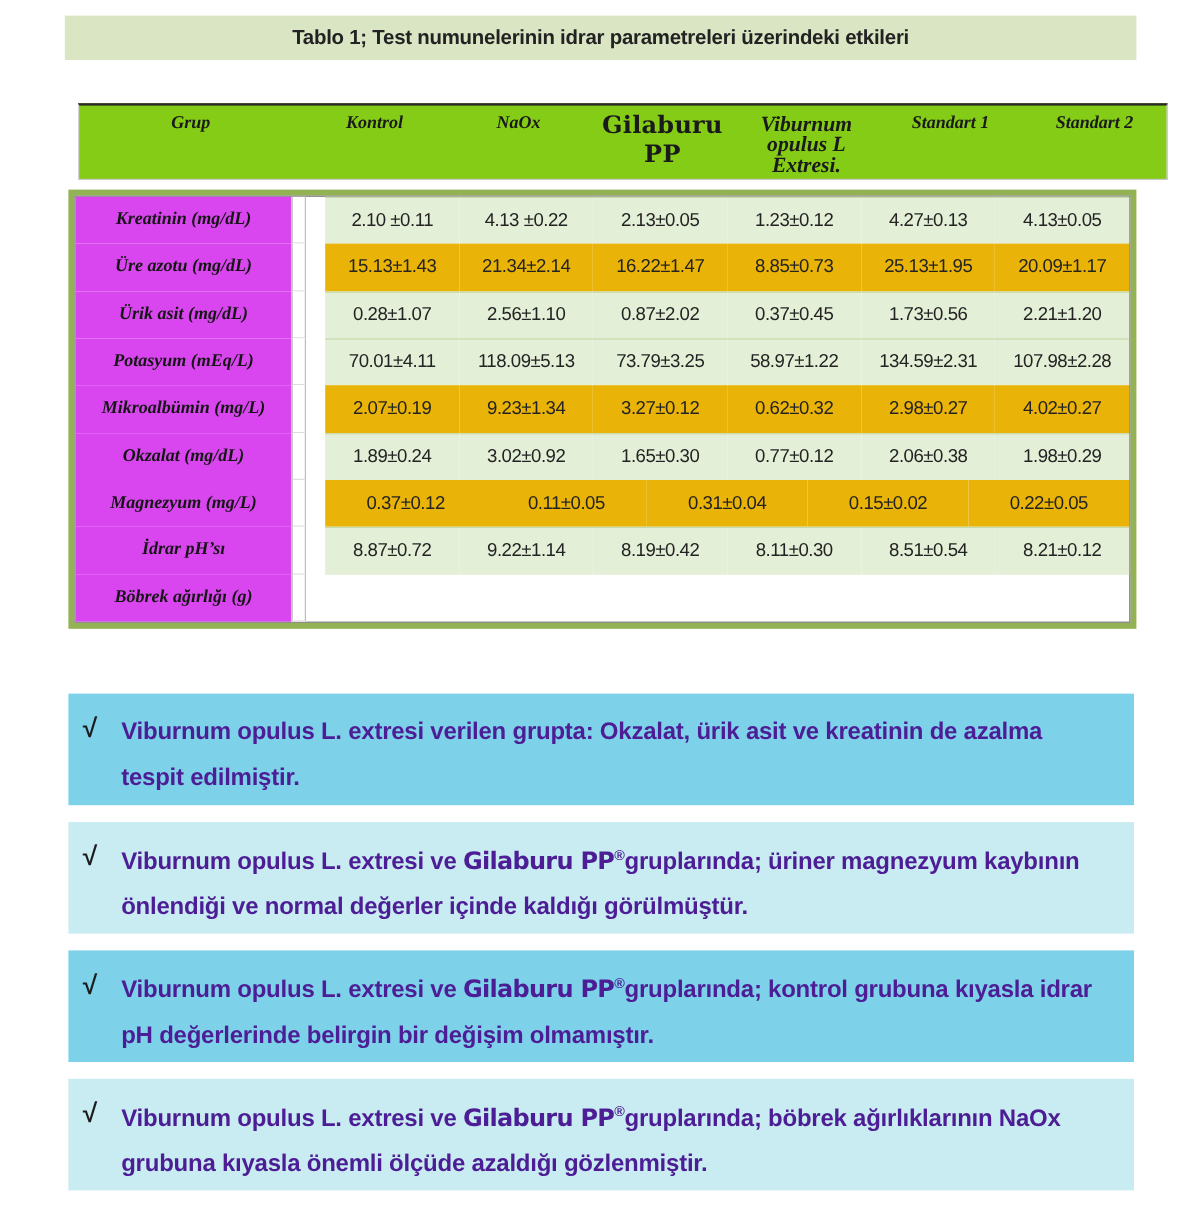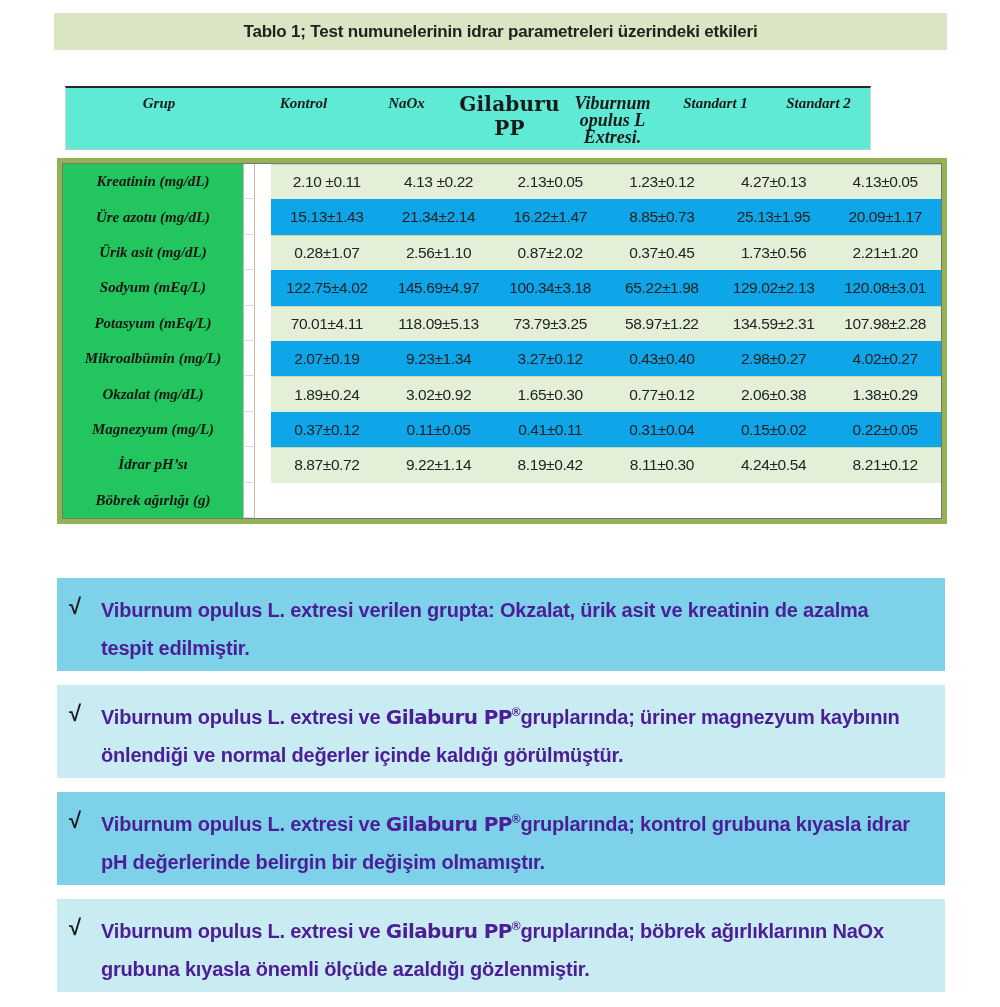--- a/index.html
+++ b/index.html
@@ -21,22 +21,22 @@
   .title-bar{
     position:absolute;left:54px;top:13px;width:893px;height:37px;
     background:var(--title-bar-bg);
     display:flex;align-items:center;justify-content:center;
   }
   .title-bar span{
     font-size:17px;font-weight:bold;letter-spacing:-0.2px;color:#222;
   }
   
   .header-row{
-    position:absolute;left:65px;top:86px;width:806px;height:64px;
-    background:#5eead4;display:flex;
+    position:absolute;left:65px;top:86px;width:908px;height:64px;
+    background:#84cc16;display:flex;
     border-top:2px solid #2a2a2a;
     border-bottom:1px solid #c9c9c9;
     border-left:1px solid #d2d2d2;
     border-right:1px solid #d2d2d2;
   }
   .h-cell{
     display:flex;justify-content:center;align-items:flex-start;
     padding-top:7px;flex:1;text-align:center;
     font-family:"Liberation Serif",serif;font-style:italic;font-weight:bold;
     font-size:15px;color:#1a1a1a;
@@ -51,35 +51,35 @@
   .table-frame{
     position:absolute;left:57px;top:158px;width:890px;height:366px;
     border:5px solid var(--table-frame);background:#fff;
   }
   .table-inner{
     width:100%;height:100%;border:1px solid #777;
     display:flex;flex-direction:column;
   }
   .t-row{flex:1;display:flex;min-height:0;}
   .t-label{
-    flex:0 0 180px;background:#22c55e;display:flex;align-items:center;justify-content:center;
+    flex:0 0 180px;background:#d946ef;display:flex;align-items:center;justify-content:center;
     font-family:"Liberation Serif",serif;font-style:italic;font-weight:bold;
     font-size:15px;color:#151515;
   }
   .t-gutter{
     flex:0 0 12px;background:#fff;
     border-left:1px solid #bdbdbd;border-right:1px solid #bdbdbd;border-bottom:1px solid #dcdcdc;
   }
   .t-cells{flex:1;display:flex;padding-left:16px;}
   .t-cell{
     flex:1;display:flex;align-items:center;justify-content:center;
     font-family:"Liberation Sans",sans-serif;font-size:15.5px;letter-spacing:-0.4px;color:#232323;
   }
   .t-row.green .t-cell{background:var(--row-green-bg);border-top:1px solid var(--row-green-border);}
-  .t-row.white .t-cell{background:#0ea5e9;}
+  .t-row.white .t-cell{background:#eab308;}
   
   .callout{
     position:absolute;left:57px;width:888px;height:93px;
     display:flex;align-items:flex-start;padding:13px 20px 0 12px;
   }
   .callout.dark{background:var(--callout-dark);}
   .callout.light{background:var(--callout-light);}
   .check{
     flex:0 0 32px;font-size:22px;font-weight:bold;color:#1c1c1c;
     padding-top:3px;text-align:left;
@@ -156,89 +156,76 @@
           <div class="t-gutter"></div>
           <div class="t-cells">
             <div class="t-cell">0.28±1.07</div>
             <div class="t-cell">2.56±1.10</div>
             <div class="t-cell">0.87±2.02</div>
             <div class="t-cell">0.37±0.45</div>
             <div class="t-cell">1.73±0.56</div>
             <div class="t-cell">2.21±1.20</div>
           </div>
         </div>
-        <div class="t-row white">
-          <div class="t-label">Sodyum (mEq/L)</div>
-          <div class="t-gutter"></div>
-          <div class="t-cells">
-            <div class="t-cell">122.75±4.02</div>
-            <div class="t-cell">145.69±4.97</div>
-            <div class="t-cell">100.34±3.18</div>
-            <div class="t-cell">65.22±1.98</div>
-            <div class="t-cell">129.02±2.13</div>
-            <div class="t-cell">120.08±3.01</div>
-          </div>
-        </div>
         <div class="t-row green">
           <div class="t-label">Potasyum (mEq/L)</div>
           <div class="t-gutter"></div>
           <div class="t-cells">
             <div class="t-cell">70.01±4.11</div>
             <div class="t-cell">118.09±5.13</div>
             <div class="t-cell">73.79±3.25</div>
             <div class="t-cell">58.97±1.22</div>
             <div class="t-cell">134.59±2.31</div>
             <div class="t-cell">107.98±2.28</div>
           </div>
         </div>
         <div class="t-row white">
           <div class="t-label">Mikroalbümin (mg/L)</div>
           <div class="t-gutter"></div>
           <div class="t-cells">
             <div class="t-cell">2.07±0.19</div>
             <div class="t-cell">9.23±1.34</div>
             <div class="t-cell">3.27±0.12</div>
-            <div class="t-cell">0.43±0.40</div>
+            <div class="t-cell">0.62±0.32</div>
             <div class="t-cell">2.98±0.27</div>
             <div class="t-cell">4.02±0.27</div>
           </div>
         </div>
         <div class="t-row green">
           <div class="t-label">Okzalat (mg/dL)</div>
           <div class="t-gutter"></div>
           <div class="t-cells">
             <div class="t-cell">1.89±0.24</div>
             <div class="t-cell">3.02±0.92</div>
             <div class="t-cell">1.65±0.30</div>
             <div class="t-cell">0.77±0.12</div>
             <div class="t-cell">2.06±0.38</div>
-            <div class="t-cell">1.38±0.29</div>
+            <div class="t-cell">1.98±0.29</div>
           </div>
         </div>
         <div class="t-row white">
           <div class="t-label">Magnezyum (mg/L)</div>
           <div class="t-gutter"></div>
           <div class="t-cells">
             <div class="t-cell">0.37±0.12</div>
             <div class="t-cell">0.11±0.05</div>
-            <div class="t-cell">0.41±0.11</div>
             <div class="t-cell">0.31±0.04</div>
             <div class="t-cell">0.15±0.02</div>
             <div class="t-cell">0.22±0.05</div>
           </div>
         </div>
         <div class="t-row green">
           <div class="t-label">İdrar pH’sı</div>
           <div class="t-gutter"></div>
           <div class="t-cells">
             <div class="t-cell">8.87±0.72</div>
             <div class="t-cell">9.22±1.14</div>
             <div class="t-cell">8.19±0.42</div>
             <div class="t-cell">8.11±0.30</div>
-            <div class="t-cell">4.24±0.54</div>
+            <div class="t-cell">8.51±0.54</div>
             <div class="t-cell">8.21±0.12</div>
           </div>
         </div>
         <div class="t-row white">
           <div class="t-label">Böbrek ağırlığı (g)</div>
           <div class="t-gutter"></div>
         </div>
       </div>
   </div>
 

